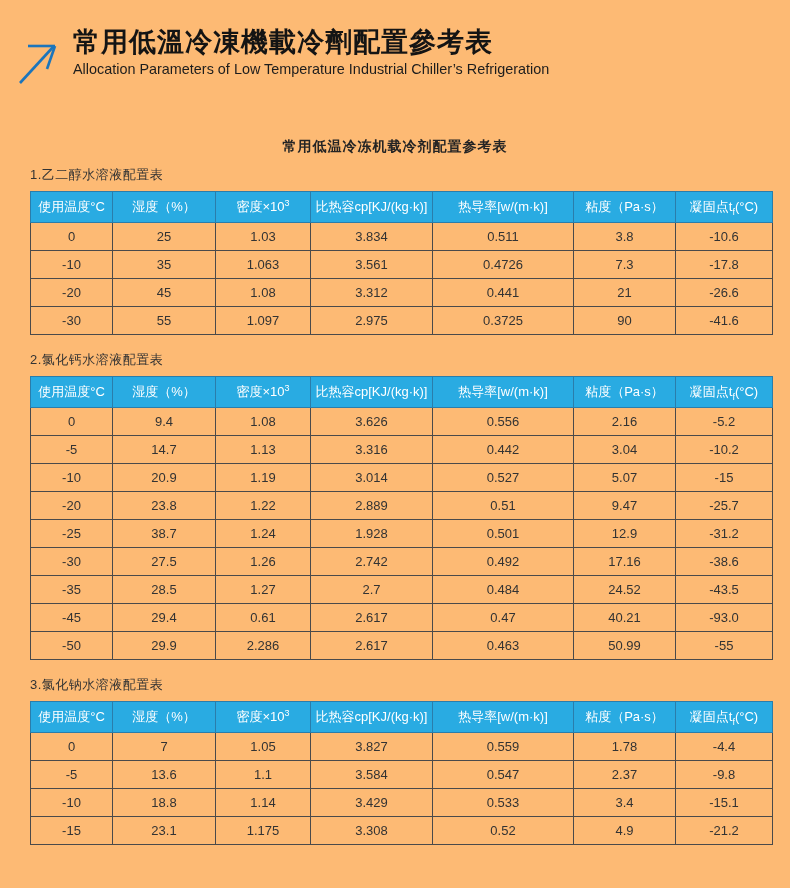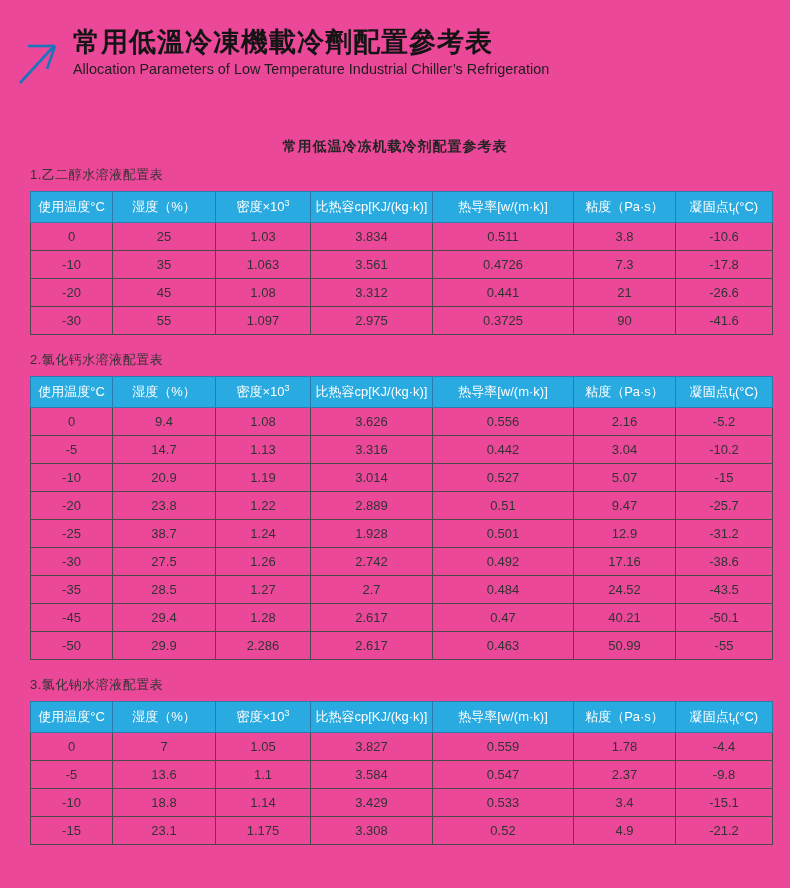--- a/index.html
+++ b/index.html
@@ -1,17 +1,17 @@
 <!DOCTYPE html>
 <html><head>
 <meta charset="utf-8">
 <style>
   html,body{margin:0;padding:0;background:#ffffff;}
   body{font-family:"Liberation Sans", sans-serif;}
-  .page{width:790px;height:888px;background:#ec4899;overflow:hidden;position:relative;}
+  .page{width:790px;height:888px;background:#fdba74;overflow:hidden;position:relative;}
 
   
   .brand{display:flex;align-items:flex-start;padding:26px 0 0 15px;}
   .arrow-wrap{width:48px;height:52px;flex:0 0 48px;margin-top:8px;}
   .brand-text{margin-left:10px;}
   .brand-title{margin:0;font-size:27px;line-height:32px;font-weight:700;color:#141414;letter-spacing:1px;}
   .brand-subtitle{margin:2px 0 0;font-size:15px;color:#1d1d1d;transform:scaleX(.96);transform-origin:left;white-space:nowrap;}
 
   
   .doc-title{margin:52px 0 0;text-align:center;font-size:14px;font-weight:700;color:#242424;letter-spacing:1px;}
@@ -198,25 +198,25 @@
               <td>28.5</td>
               <td>1.27</td>
               <td>2.7</td>
               <td>0.484</td>
               <td>24.52</td>
               <td>-43.5</td>
             </tr>
             <tr>
               <td>-45</td>
               <td>29.4</td>
-              <td>1.28</td>
+              <td>0.61</td>
               <td>2.617</td>
               <td>0.47</td>
               <td>40.21</td>
-              <td>-50.1</td>
+              <td>-93.0</td>
             </tr>
             <tr>
               <td>-50</td>
               <td>29.9</td>
               <td>2.286</td>
               <td>2.617</td>
               <td>0.463</td>
               <td>50.99</td>
               <td>-55</td>
             </tr>

